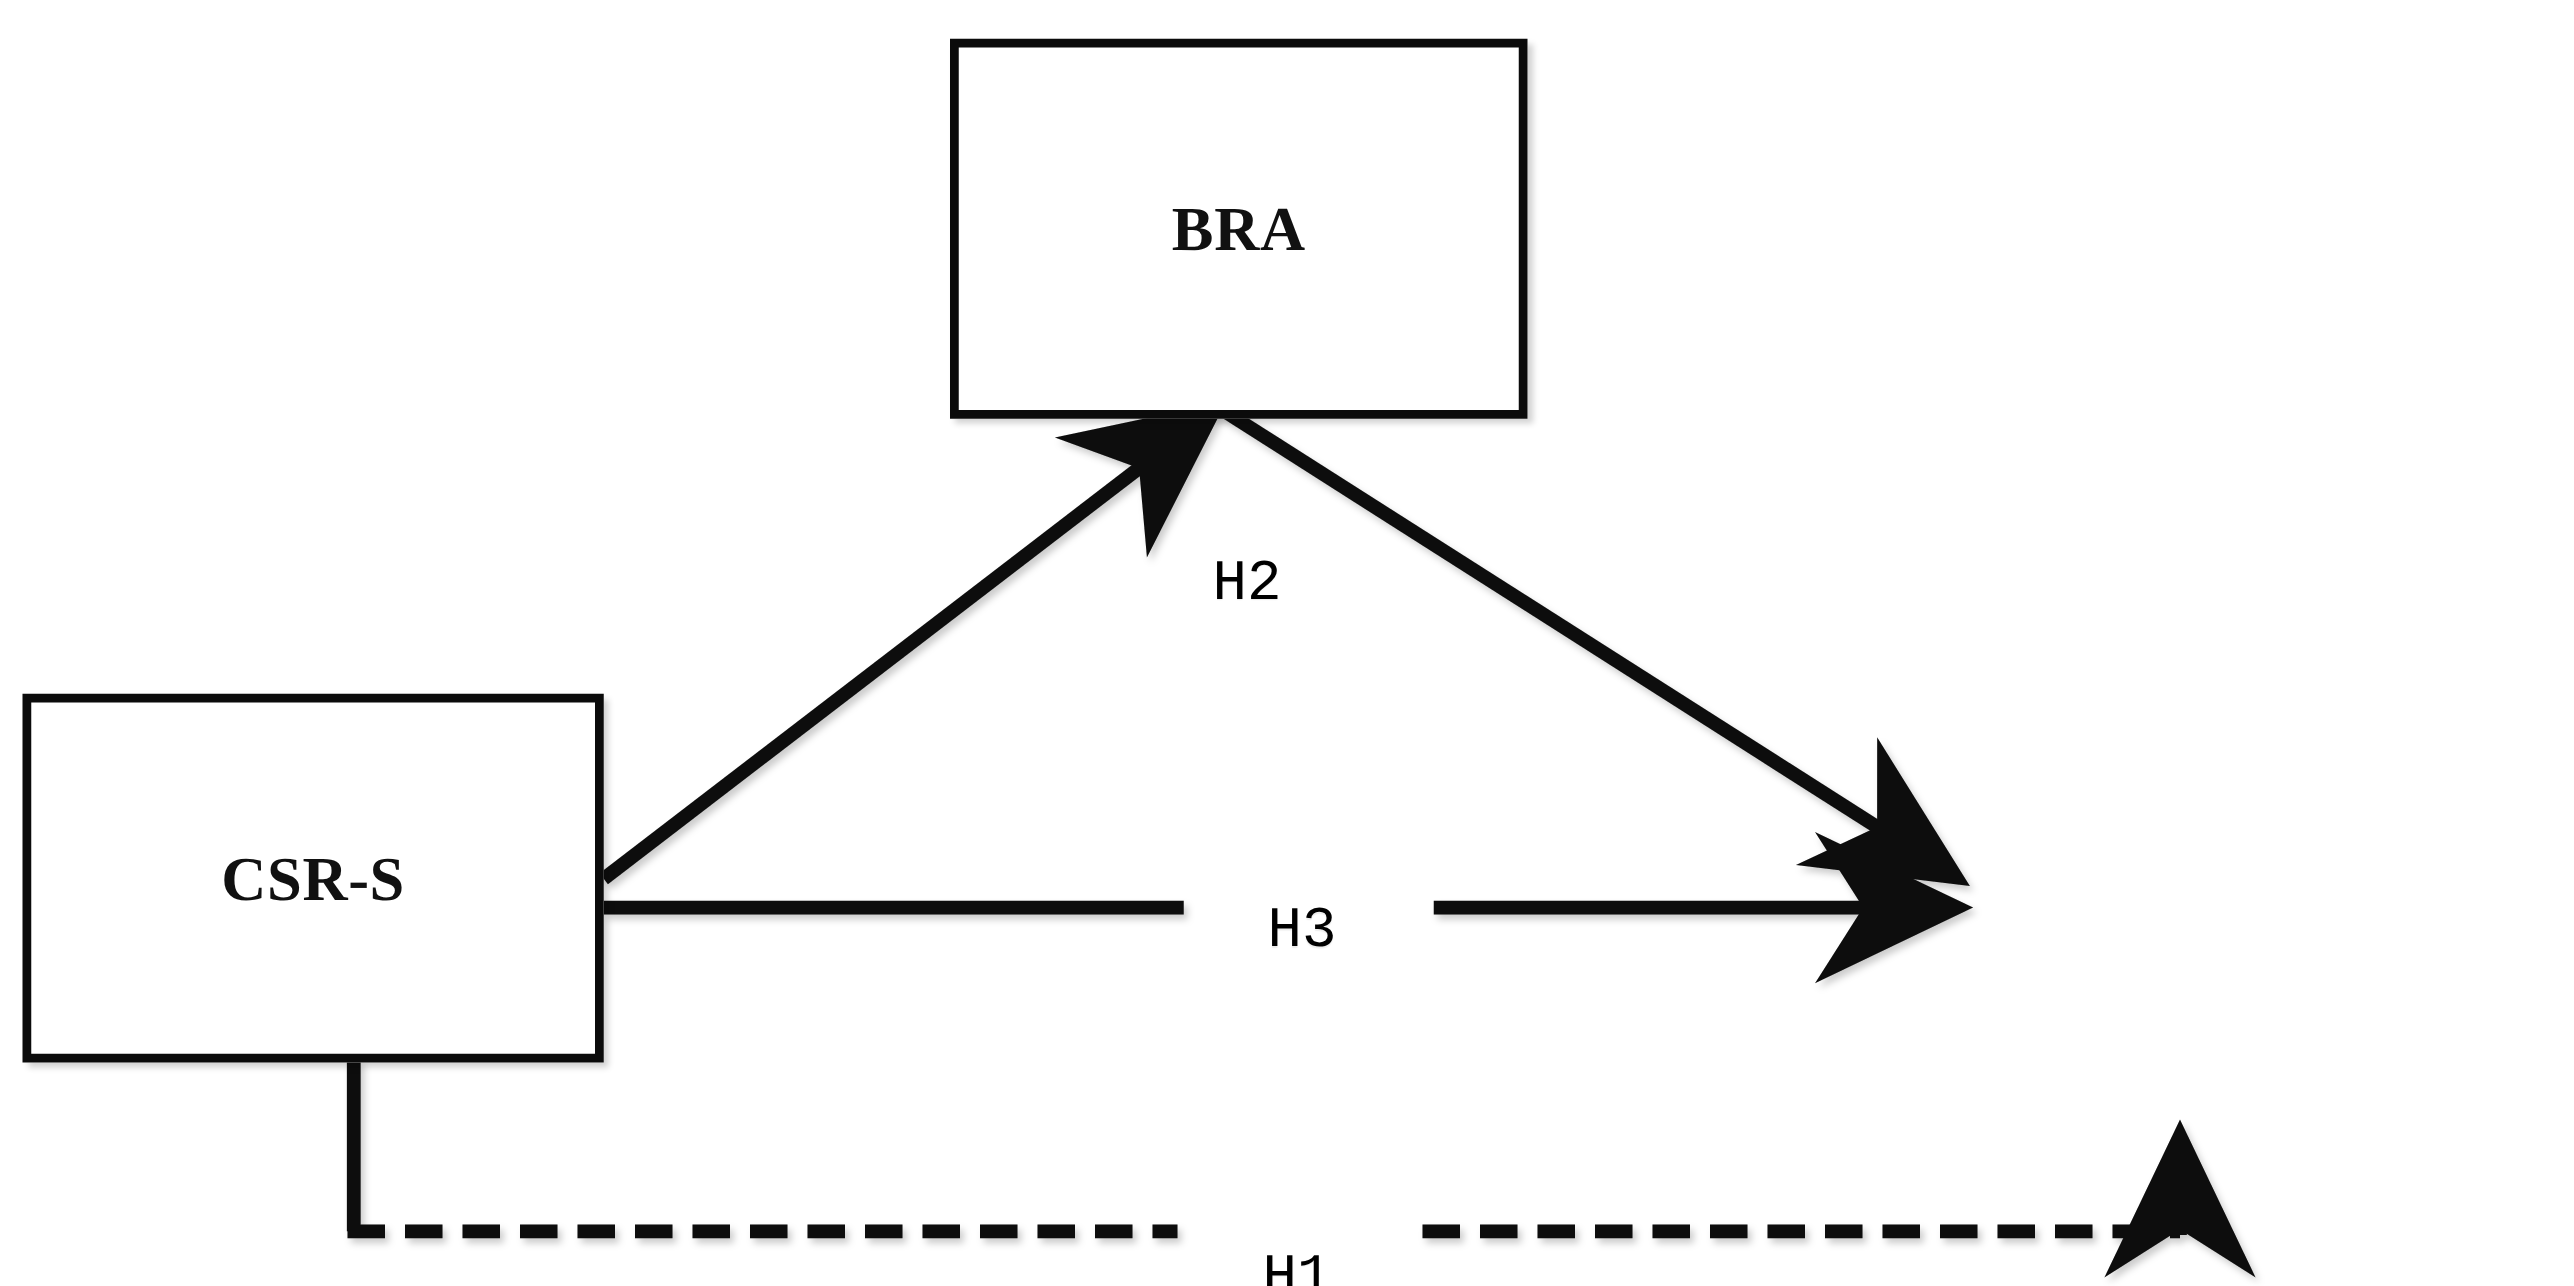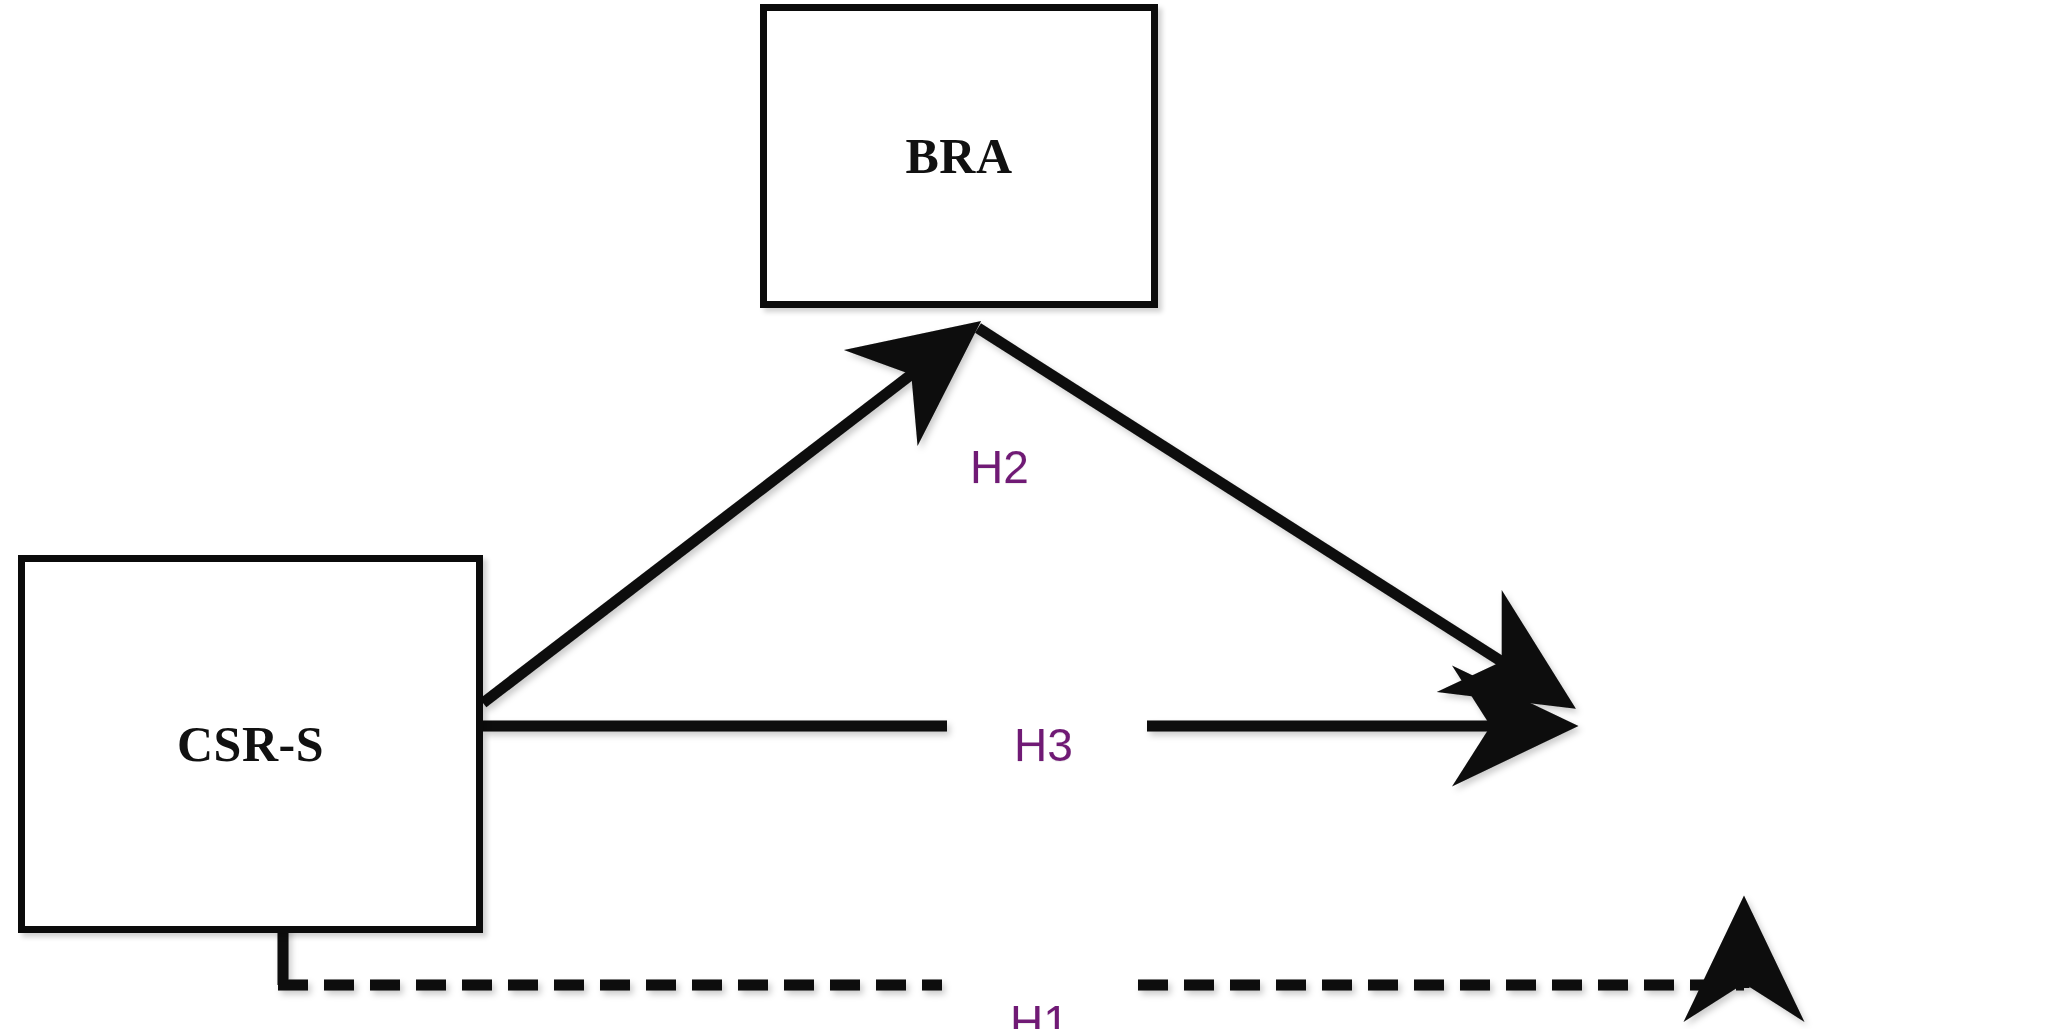--- a/index.html
+++ b/index.html
@@ -40,43 +40,43 @@
     font-weight: bold;
     font-size: 50px;
     line-height: 1;
     color: #111111;
     letter-spacing: 0.5px;
     white-space: nowrap;
     user-select: none;
   }
   #node-bra {
     left: 760px;
-    top: 4px;
-    width: 398px;
+    top: 31px;
+    width: 462px;
     height: 304px;
   }
   #node-csrs {
     left: 18px;
     top: 555px;
     width: 465px;
-    height: 378px;
+    height: 295px;
   }
   #node-pui {
     left: 1565px;
     top: 602px;
     width: 473px;
     height: 303px;
   }
   .edge-label {
     position: absolute;
-    font-family: Liberation Sans, sans-serif;
+    font-family: Liberation Mono, monospace;
     font-weight: normal;
     font-size: 46px;
     line-height: 1;
-    color: #701a75;
+    color: #000000;
     white-space: nowrap;
     user-select: none;
     text-shadow: 0 1px 1px rgba(0,0,0,0.08);
   }
   #label-h2 {
     left: 970px;
     top: 444px;
   }
   #label-h3 {
     left: 1014px;

